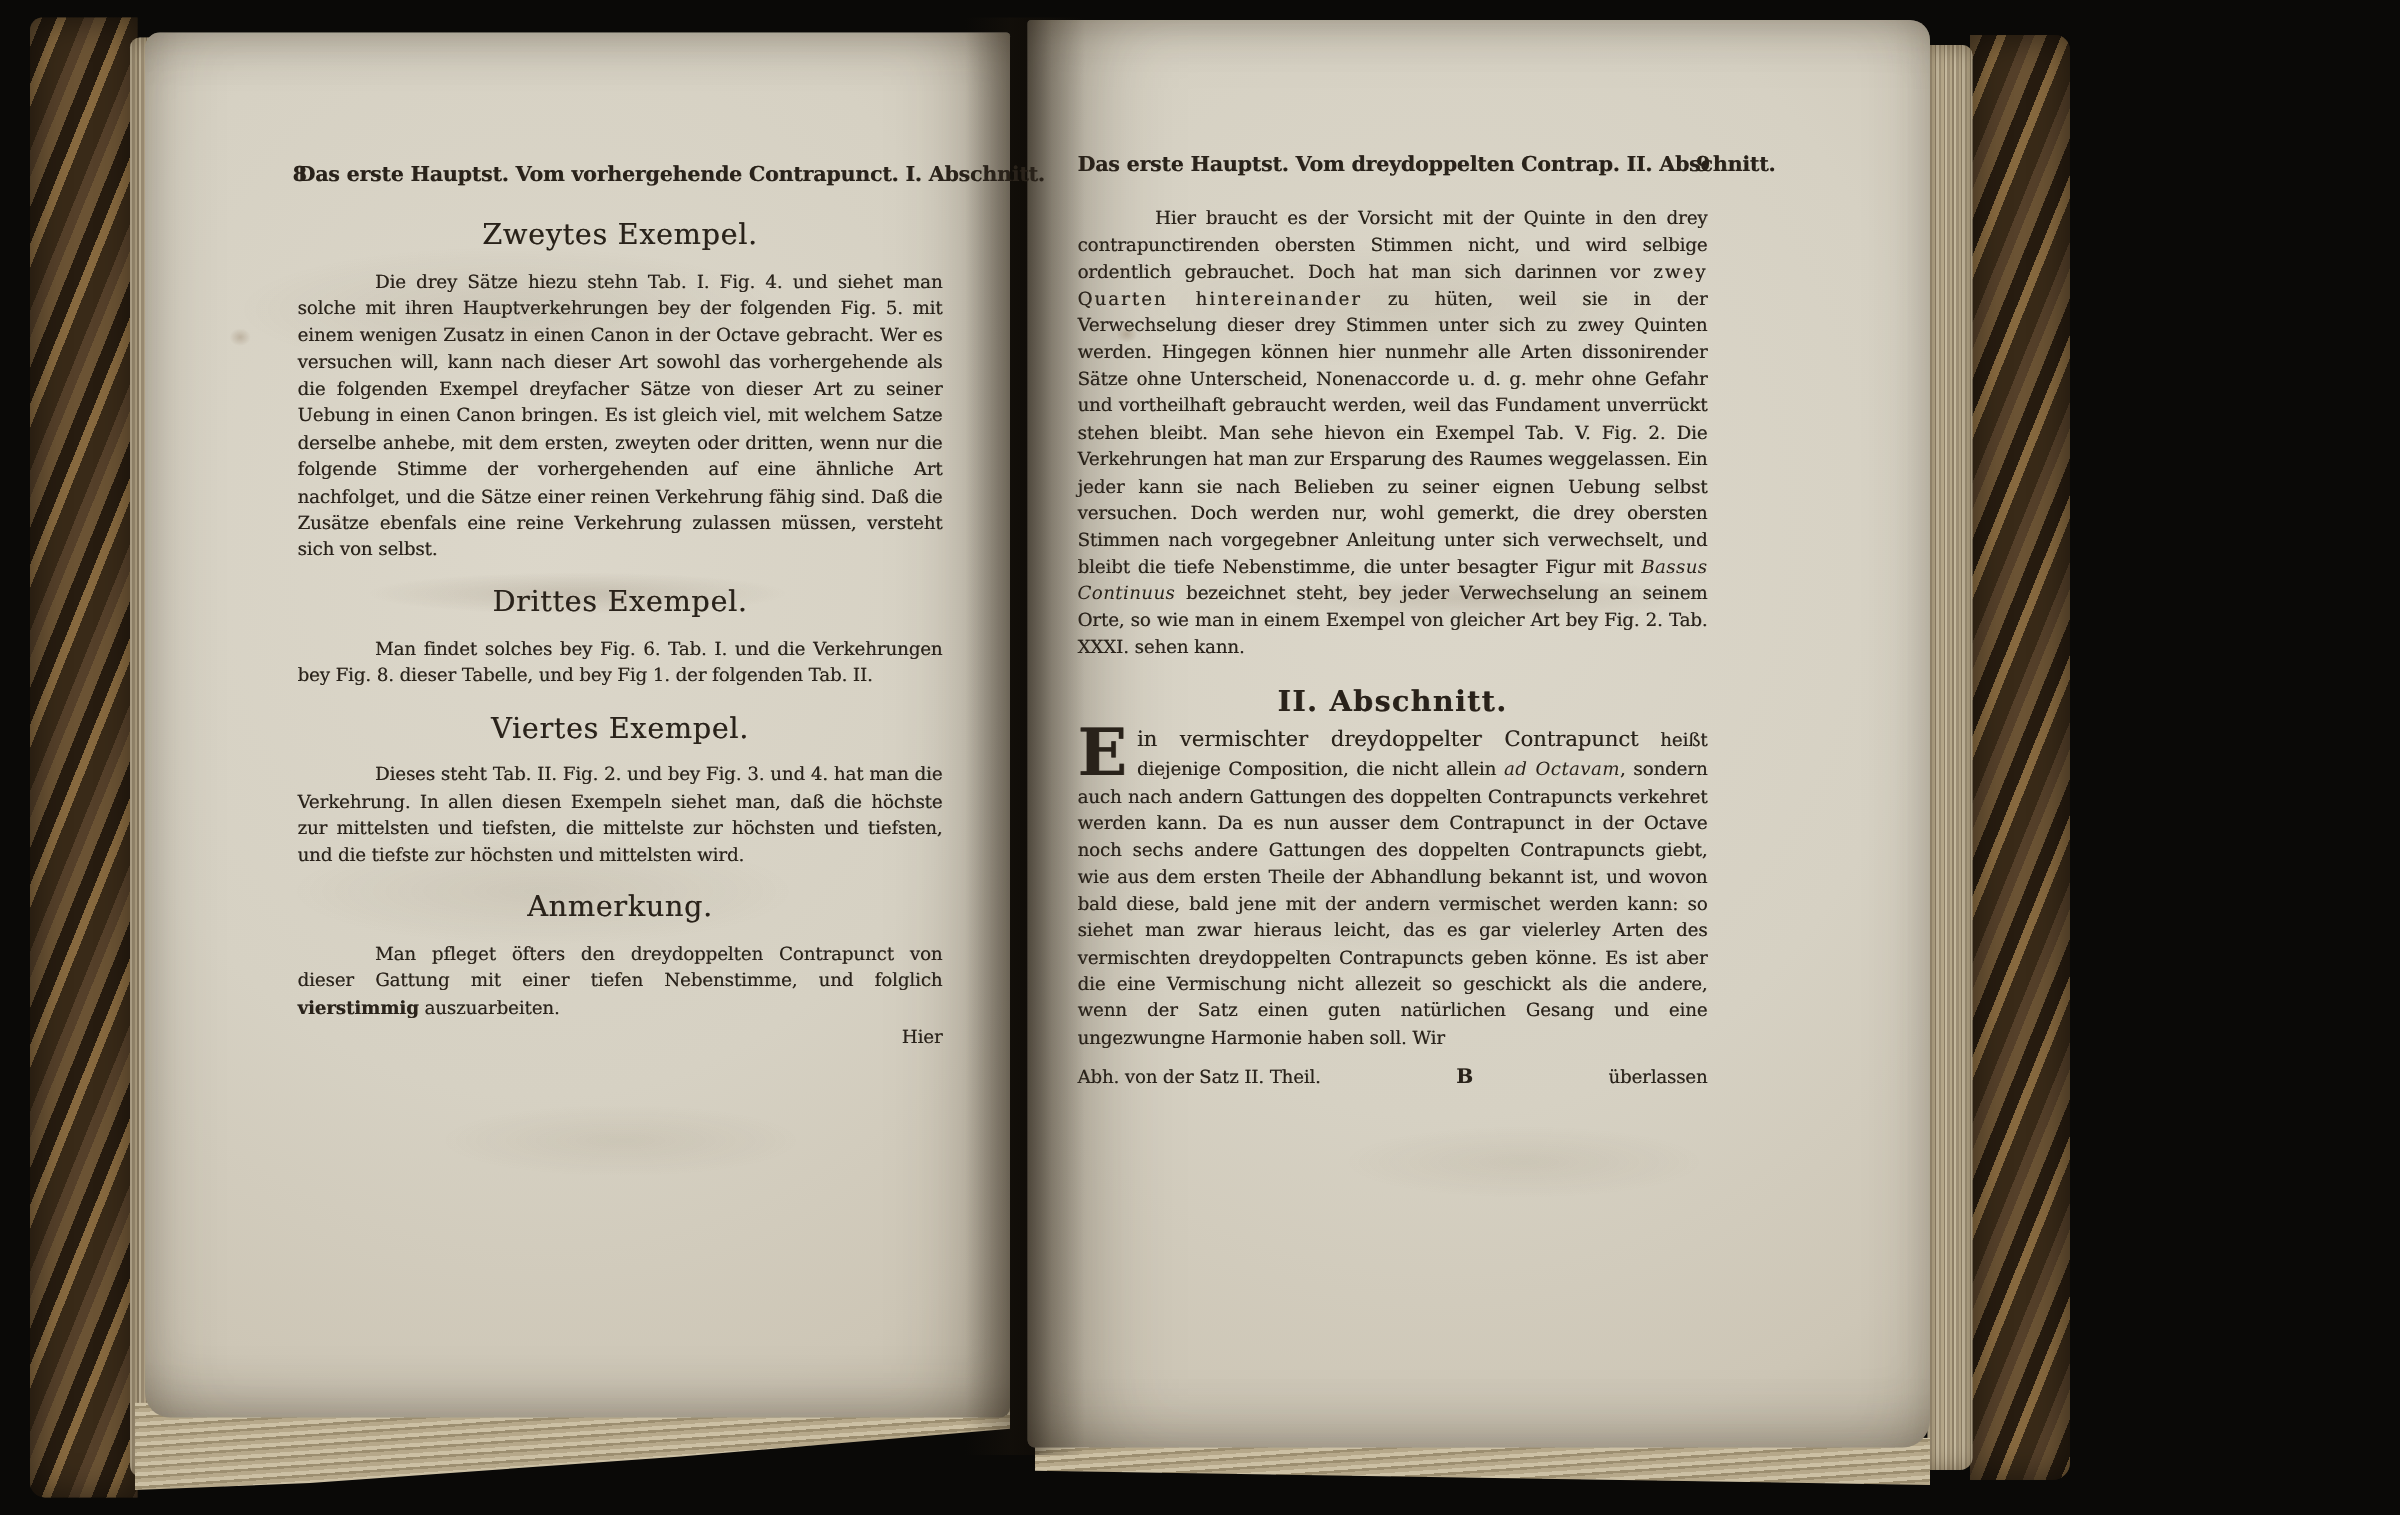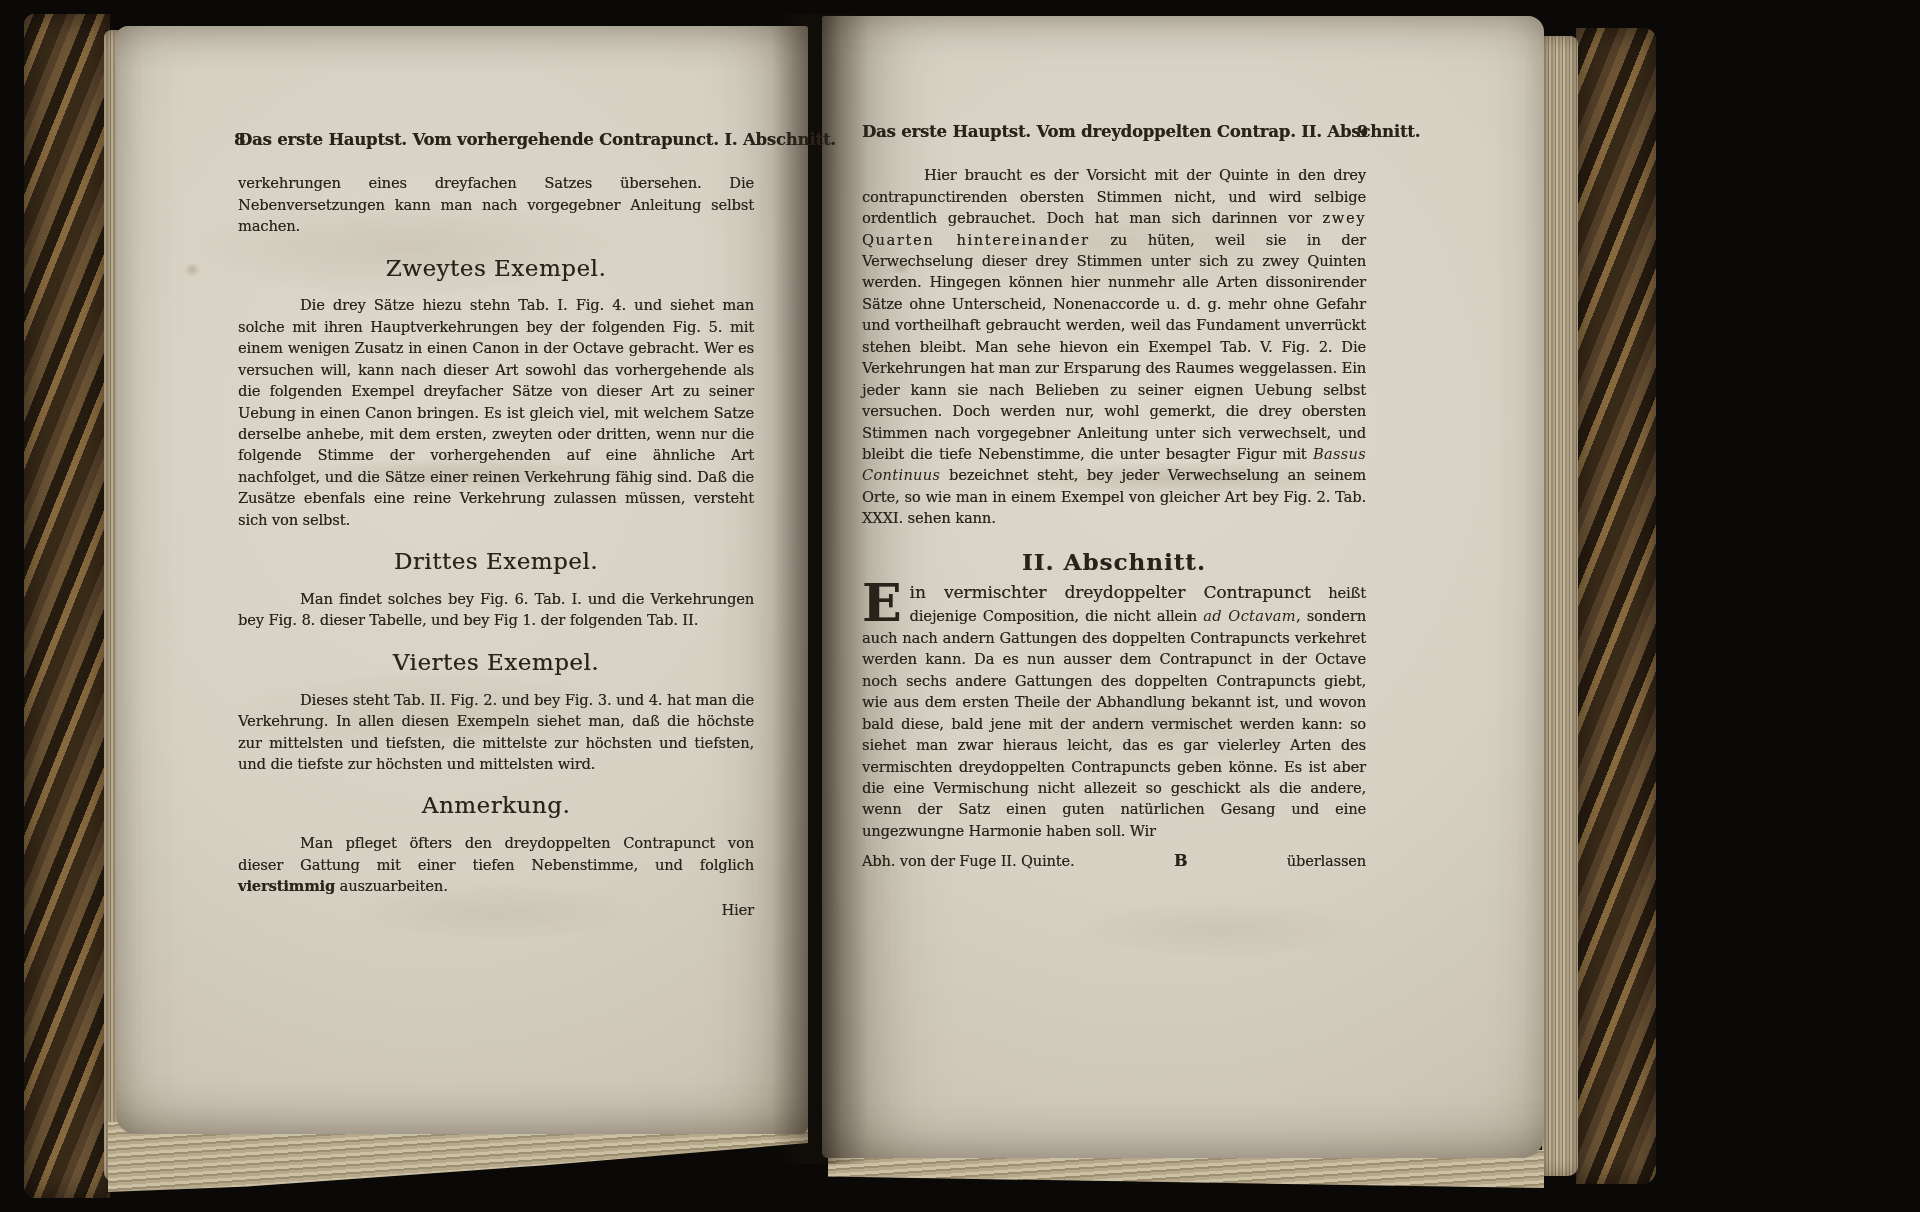--- a/index.html
+++ b/index.html
@@ -132,21 +132,20 @@
   <div class="page page-left"></div>
   <div class="page page-right"></div>
   <div class="gutter"></div>
 
   <div class="textcol textcol-left">
     <div class="running-head">
       <span class="pagenum-l">8</span>
       <span>Das erste Hauptst. Vom vorhergehende Contrapunct. I. Abschnitt.</span>
     </div>
 
-    <p class="noindent">verkehrungen eines dreyfachen Satzes übersehen. Die Nebenversetzungen kann man nach vorgegebner Anleitung selbst machen.</p>
 
     <div class="h-exempel">Zweytes Exempel.</div>
     <p>Die drey Sätze hiezu stehn Tab. I. Fig. 4. und siehet man solche mit ihren Hauptverkehrungen bey der folgenden Fig. 5. mit einem wenigen Zusatz in einen Canon in der Octave gebracht. Wer es versuchen will, kann nach dieser Art sowohl das vorhergehende als die folgenden Exempel dreyfacher Sätze von dieser Art zu seiner Uebung in einen Canon bringen. Es ist gleich viel, mit welchem Satze derselbe anhebe, mit dem ersten, zweyten oder dritten, wenn nur die folgende Stimme der vorhergehenden auf eine ähnliche Art nachfolget, und die Sätze einer reinen Verkehrung fähig sind. Daß die Zusätze ebenfals eine reine Verkehrung zulassen müssen, versteht sich von selbst.</p>
 
     <div class="h-exempel">Drittes Exempel.</div>
     <p>Man findet solches bey Fig. 6. Tab. I. und die Verkehrungen bey Fig. 8. dieser Tabelle, und bey Fig 1. der folgenden Tab. II.</p>
 
     <div class="h-exempel">Viertes Exempel.</div>
     <p>Dieses steht Tab. II. Fig. 2. und bey Fig. 3. und 4. hat man die Verkehrung. In allen diesen Exempeln siehet man, daß die höchste zur mittelsten und tiefsten, die mittelste zur höchsten und tiefsten, und die tiefste zur höchsten und mittelsten wird.</p>
 
@@ -162,19 +161,19 @@
       <span class="pagenum-r">9</span>
     </div>
 
     <p><span>Hier braucht es der Vorsicht mit der Quinte in den drey contrapunctirenden obersten Stimmen nicht, und wird selbige ordentlich gebrauchet. Doch hat man sich darinnen vor </span><span class="seg-spaced">zwey Quarten hintereinander</span><span> zu hüten, weil sie in der Verwechselung dieser drey Stimmen unter sich zu zwey Quinten werden. Hingegen können hier nunmehr alle Arten dissonirender Sätze ohne Unterscheid, Nonenaccorde u. d. g. mehr ohne Gefahr und vortheilhaft gebraucht werden, weil das Fundament unverrückt stehen bleibt. Man sehe hievon ein Exempel Tab. V. Fig. 2. Die Verkehrungen hat man zur Ersparung des Raumes weggelassen. Ein jeder kann sie nach Belieben zu seiner eignen Uebung selbst versuchen. Doch werden nur, wohl gemerkt, die drey obersten Stimmen nach vorgegebner Anleitung unter sich verwechselt, und bleibt die tiefe Nebenstimme, die unter besagter Figur mit </span><span class="seg-antiqua">Bassus Continuus</span><span> bezeichnet steht, bey jeder Verwechselung an seinem Orte, so wie man in einem Exempel von gleicher Art bey Fig. 2. Tab. XXXI. sehen kann.</span></p>
 
     <div class="h-abschnitt">II. Abschnitt.</div>
 
     <p class="noindent"><span class="dropcap">E</span><span class="seg-lead">in vermischter dreydoppelter Contrapunct</span><span> heißt diejenige Composition, die nicht allein </span><span class="seg-antiqua">ad Octavam</span><span>, sondern auch nach andern Gattungen des doppelten Contrapuncts verkehret werden kann. Da es nun ausser dem Contrapunct in der Octave noch sechs andere Gattungen des doppelten Contrapuncts giebt, wie aus dem ersten Theile der Abhandlung bekannt ist, und wovon bald diese, bald jene mit der andern vermischet werden kann: so siehet man zwar hieraus leicht, das es gar vielerley Arten des vermischten dreydoppelten Contrapuncts geben könne. Es ist aber die eine Vermischung nicht allezeit so geschickt als die andere, wenn der Satz einen guten natürlichen Gesang und eine ungezwungne Harmonie haben soll. Wir</span></p>
 
     <div class="footer-row">
-      <span>Abh. von der Fuge II. Quinte.</span>
+      <span>Abh. von der Satz II. Theil.</span>
       <span class="sig-mark">B</span>
       <span>überlassen</span>
     </div>
   </div>
 
 </div>
 
 </body></html>

